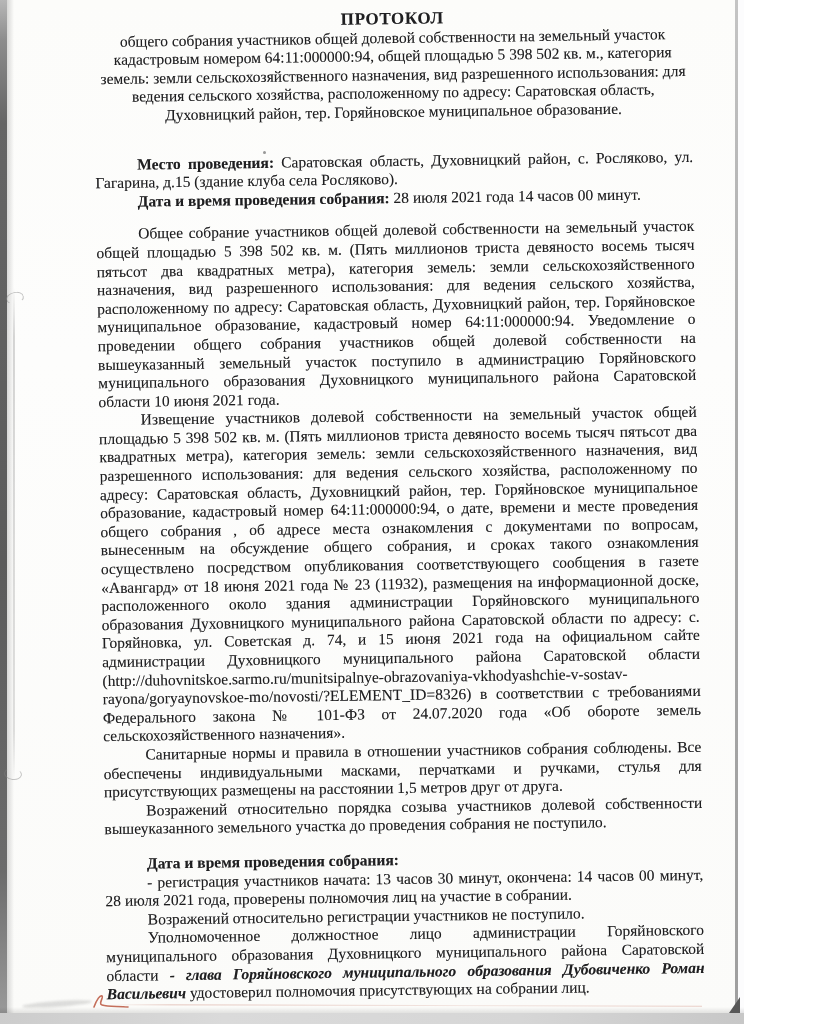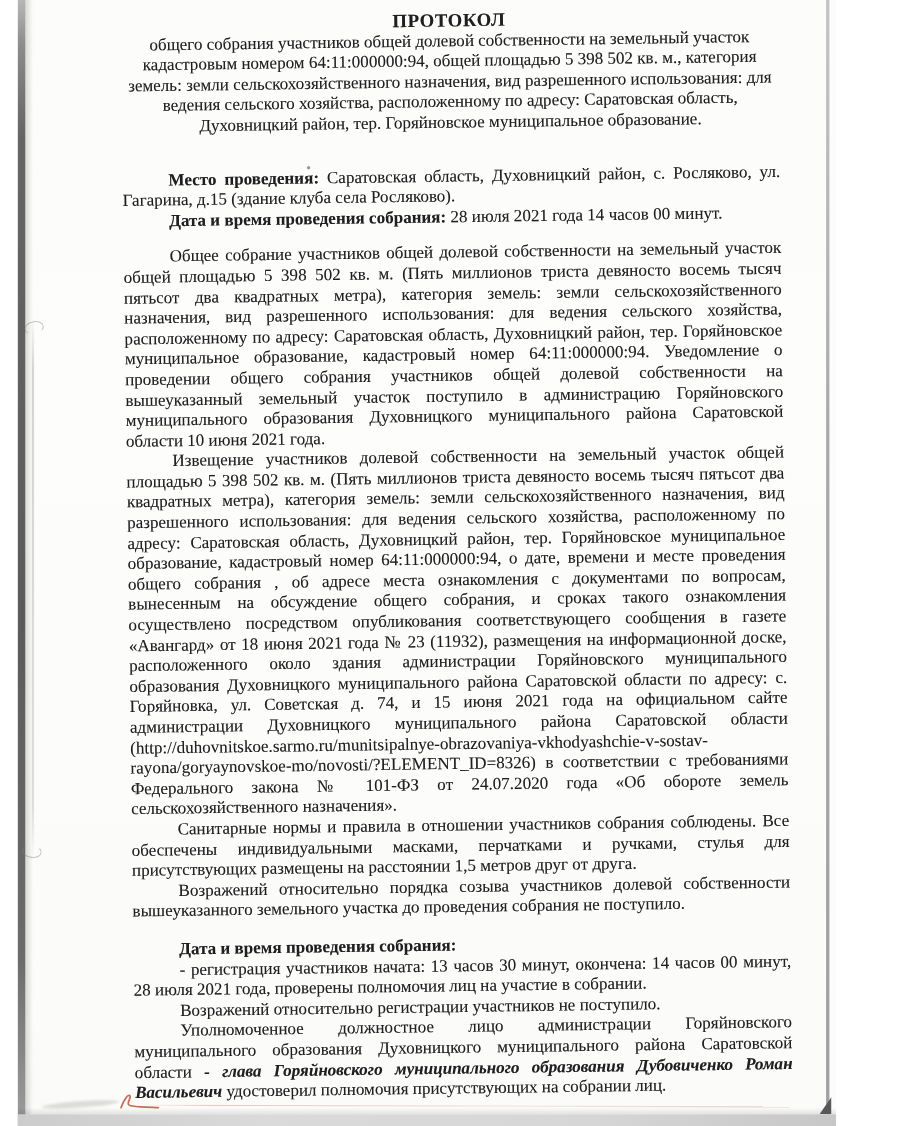--- a/index.html
+++ b/index.html
@@ -4,21 +4,20 @@
 <style>
   html, body { margin: 0; padding: 0; background: #ffffff; }
   .scan {
     position: relative;
     width: 744px;
     height: 1024px;
     overflow: hidden;
     background: linear-gradient(180deg, #fcfcfa 0%, #fdfdfc 35%, #fbfbf9 100%);
     font-family: "Liberation Serif", "DejaVu Serif", serif;
     color: #1f1f21;
-    margin-left: 16px;
   }
   
   .edge-left {
     position: absolute; left: 0; top: 0; width: 7px; height: 100%;
     background: linear-gradient(180deg, #b7b7b7 0%, #8c8c8c 4%, #656565 12%,
                 #5b5b5b 55%, #6b6b6b 85%, #9d9d9d 100%);
   }
   .edge-left-fade {
     position: absolute; left: 7px; top: 0; width: 7px; height: 100%;
     background: linear-gradient(90deg, rgba(120,120,120,.28), rgba(120,120,120,0));

